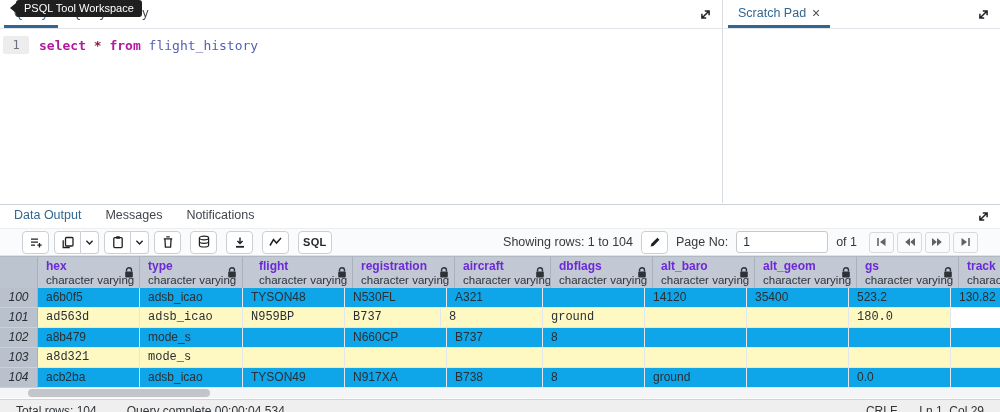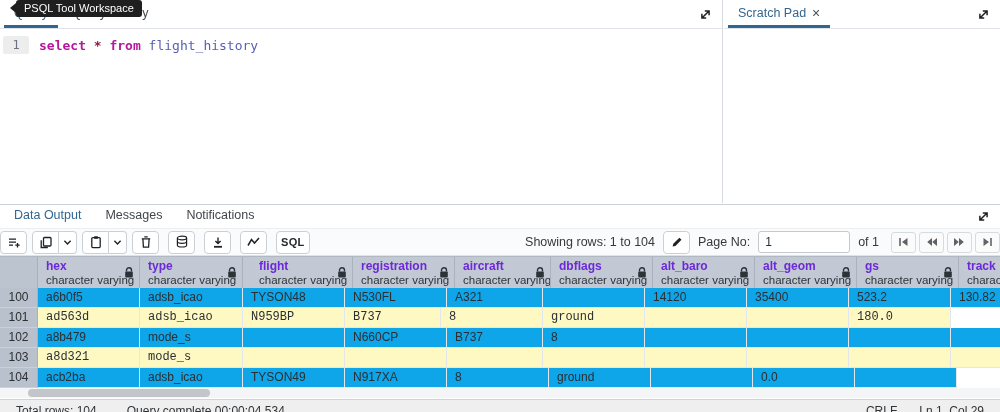--- a/index.html
+++ b/index.html
@@ -30,21 +30,21 @@
   
   .tooltip{position:absolute;left:16px;top:0;background:#1f1f1f;color:#fff;font-size:11px;
            padding:2px 8px 3px;border-radius:3px;z-index:50;white-space:nowrap;}
   .tooltip .arrow{position:absolute;left:-6px;top:3px;width:0;height:0;
                   border-top:5px solid transparent;border-bottom:5px solid transparent;border-right:6px solid #1f1f1f;}
 
   
   .output{position:absolute;left:0;top:204px;width:1000px;height:208px;border-top:1px solid #cdd2d7;box-sizing:border-box;}
   .out-tabbar{height:23px;display:flex;align-items:stretch;position:relative;}
   .out-tabbar .tab{font-size:12.5px;padding:0 10px;border-bottom:3px solid transparent;}
-  .toolbar{height:28px;display:flex;align-items:center;padding:0 0;background:#fafbfc;
+  .toolbar{height:28px;display:flex;align-items:center;padding:0 22px;background:#fafbfc;
            border-top:1px solid #eceef0;border-bottom:1px solid #dfe2e6;box-sizing:border-box;gap:5px;}
   .tbtn{height:23px;min-width:27px;background:#fff;border:1px solid #ccd0d4;border-radius:4px;
         display:inline-flex;align-items:center;justify-content:center;padding:0 4px;cursor:pointer;box-sizing:border-box;}
   .btn-group{display:inline-flex;}
   .btn-group .tbtn:first-child{border-radius:4px 0 0 4px;}
   .btn-group .tbtn:last-child{border-radius:0 4px 4px 0;border-left:none;min-width:18px;}
   .sql-btn{font-weight:bold;font-size:11px;color:#24292e;letter-spacing:.3px;}
   .tb-right{margin-left:auto;display:flex;align-items:center;gap:8px;font-size:12.5px;color:#37393b;}
   .page-input{width:78px;height:20px;border:1px solid #c6cacd;border-radius:3px;padding:0 6px;font-size:12px;color:#2b2f33;
               font-family:"Liberation Sans",sans-serif;}
@@ -55,21 +55,21 @@
   
   .grid{position:relative;width:1000px;overflow:hidden;}
   .ghrow{display:flex;height:32px;background:#c2c9d4;border-top:1px solid #b0b8c2;box-sizing:border-box;}
   .gcorner{flex:none;width:38px;background:#bcc4d0;border-right:1px solid #a8b0bc;box-sizing:border-box;}
   .ghead{flex:none;position:relative;border-right:1px solid #aab2be;padding:2px 0 0 8px;box-sizing:border-box;overflow:hidden;white-space:nowrap;}
   .gh-name{font-weight:bold;font-size:12px;color:#6d28d9;line-height:15px;}
   .gh-type{font-size:11.5px;color:#2e3339;line-height:13px;}
   .lock{position:absolute;right:5px;top:10px;}
   .grow{display:flex;height:20px;}
   .gnum{flex:none;width:38px;background:#b9c1cc;border-right:1px solid #a8b0bc;border-bottom:1px solid #c9d0d9;
-        text-align:center;font-size:12px;color:#2b2f33;line-height:19px;box-sizing:border-box;cursor:pointer;}
+        text-align:center;font-size:12px;color:#2b2f33;line-height:19px;box-sizing:border-box;cursor:pointer;font-style:italic;}
   .gcell{flex:none;background:#0ea5e9;border-right:1px solid #e3e6eb;border-bottom:1px solid #e3e6eb;
          font-size:12px;color:#2b2f33;line-height:19px;padding-left:8px;box-sizing:border-box;
          white-space:nowrap;overflow:hidden;cursor:default;}
   .grow.stripe .gcell{background:#fef9c3;font-family:Liberation Mono, monospace;}
   .hscroll{position:relative;height:10px;background:#f4f5f6;}
   .hthumb{position:absolute;left:28px;top:1px;width:182px;height:8px;border-radius:4px;background:#c2c5ca;cursor:grab;}
 
   
   .statusbar{position:absolute;left:0;right:0;top:399px;height:28px;background:#efefef;border-top:1px solid #cfd2d6;
              display:flex;align-items:flex-start;gap:30px;padding:4px 16px 0;box-sizing:border-box;font-size:12px;color:#303336;}
@@ -417,20 +417,21 @@
             <div class="gcell" style="width: 102px;"></div>
             <div class="gcell" style="width: 102px;"></div>
             <div class="gcell" style="width: 102px;"></div>
           </div>
           <div class="grow">
             <div class="gnum">104</div>
             <div class="gcell" style="width: 102px;">acb2ba</div>
             <div class="gcell" style="width: 103px;">adsb_icao</div>
             <div class="gcell" style="width: 102px;">TYSON49</div>
             <div class="gcell" style="width: 102px;">N917XA</div>
+            <div class="gcell" style="width: 96px;">B738</div>
             <div class="gcell" style="width: 102px;">8</div>
             <div class="gcell" style="width: 102px;">ground</div>
             <div class="gcell" style="width: 102px;"></div>
             <div class="gcell" style="width: 102px;">0.0</div>
             <div class="gcell" style="width: 102px;"></div>
           </div>
         </div>
       <div class="hscroll">
         <div class="hthumb"></div>
       </div>

